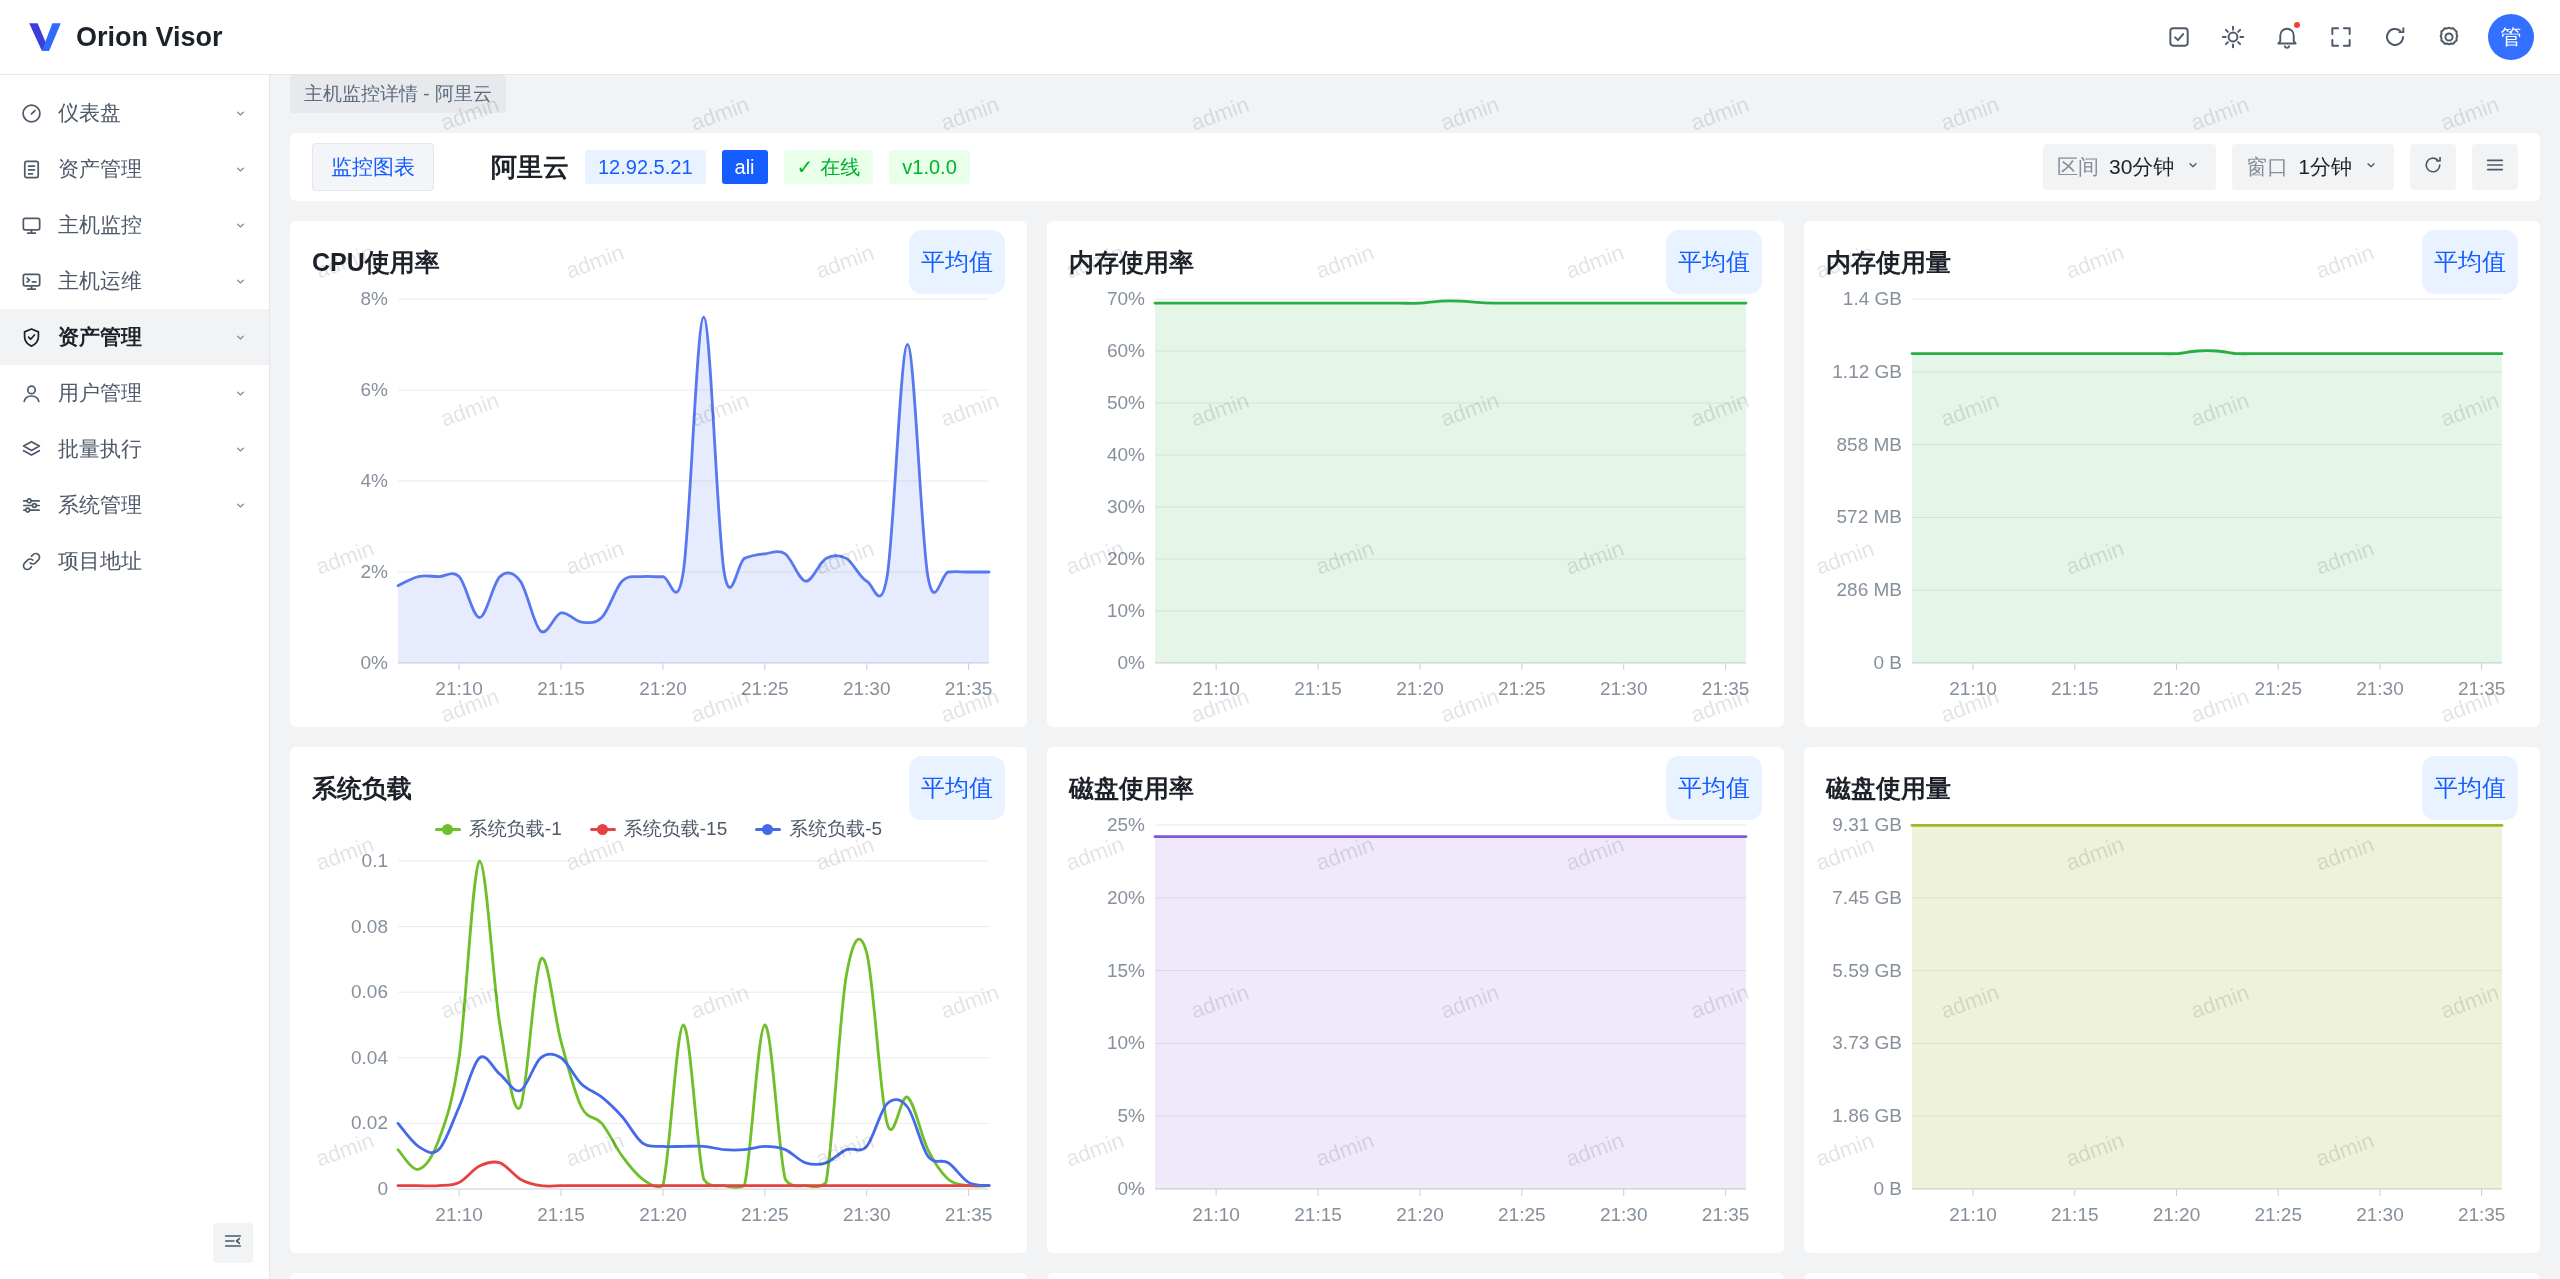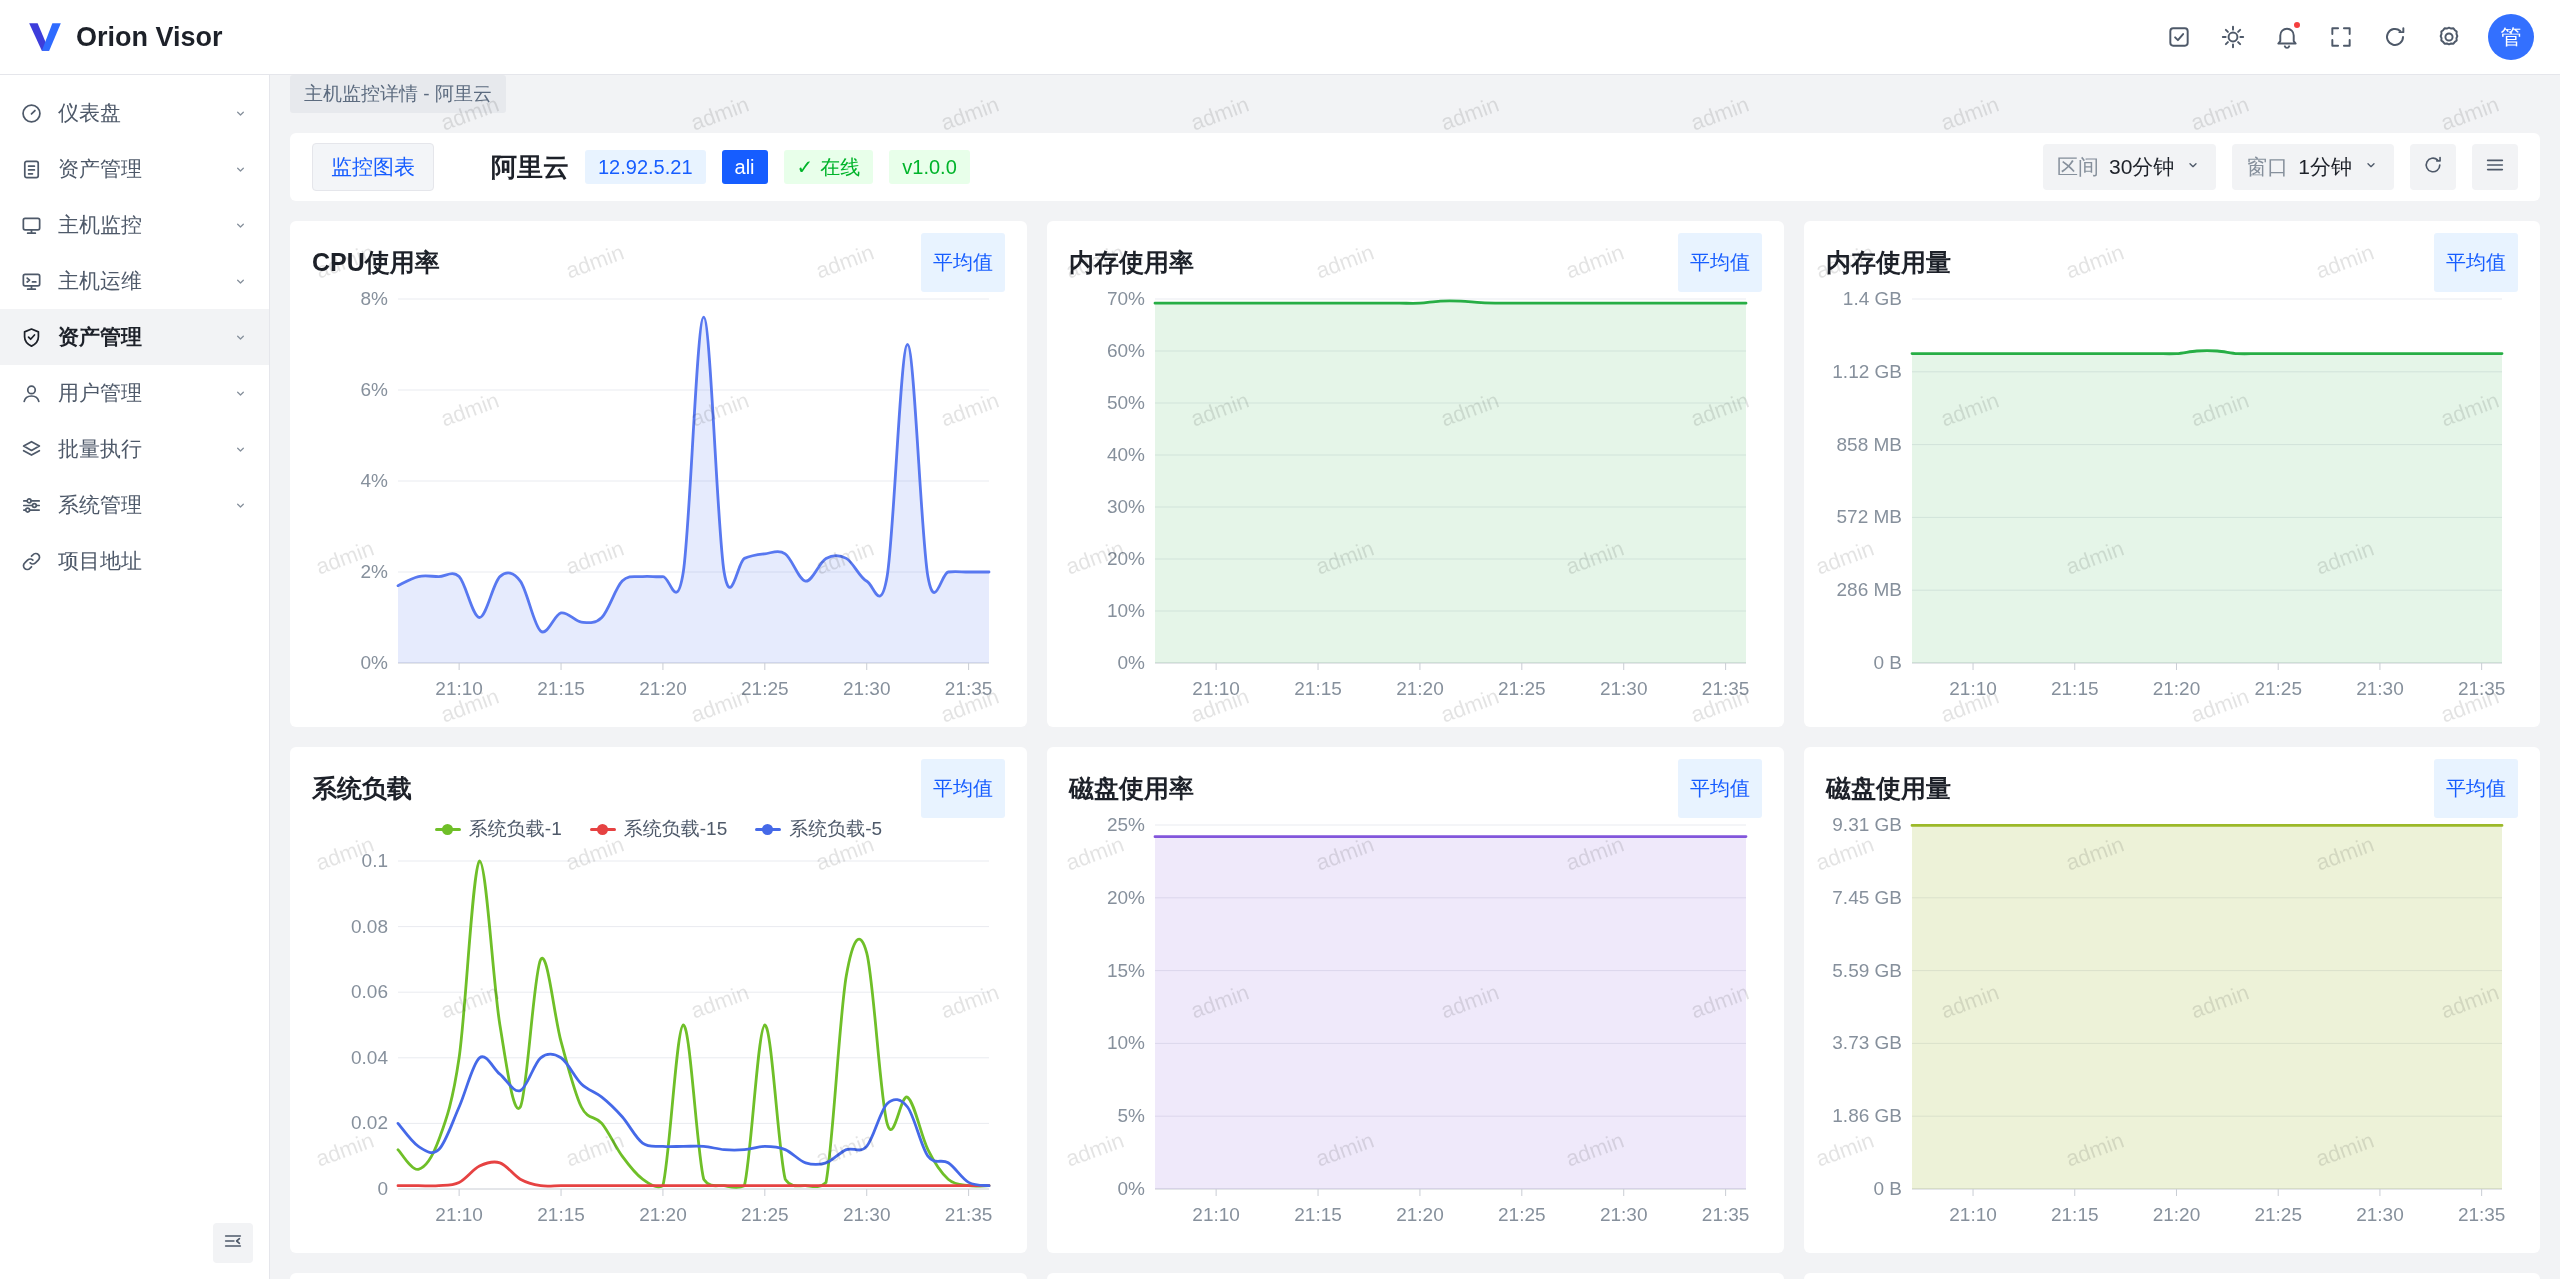--- a/index.html
+++ b/index.html
@@ -56,21 +56,21 @@
     padding:0 14px; gap:10px; font-size:21px; cursor:pointer;}
   .sel-label{color:#86909c;}
   .sel-value{color:#1d2129;}
   .sq-btn{width:46px; height:46px; background:#f2f3f5; border-radius:4px; display:flex;
     align-items:center; justify-content:center; cursor:pointer;}
   
   .grid{display:grid; grid-template-columns:repeat(3,1fr); gap:20px; grid-auto-rows:506px;}
   .chart-card{padding:18px 22px; display:flex; flex-direction:column;}
   .chart-head{display:flex; align-items:center; justify-content:space-between; height:46px; flex:0 0 auto;}
   .chart-title{font-size:25px; font-weight:700; color:#1d2129;}
-  .avg-badge{background:#e8f3ff; color:#165dff; font-size:20px; padding:16px 12px; border-radius:3px;}
+  .avg-badge{background:#e8f3ff; color:#165dff; font-size:24px; padding:16px 12px; border-radius:13px;}
   .chart-legend{display:flex; justify-content:center; align-items:center; gap:28px; height:36px; flex:0 0 auto;}
   .legend-item{display:flex; align-items:center; gap:8px; font-size:19px; color:#4e5969; cursor:pointer;}
   .lg-line{width:26px; height:3px; border-radius:2px; position:relative; display:inline-block;}
   .lg-dot{position:absolute; left:7px; top:-4px; width:11px; height:11px; border-radius:50%;}
   .chart-box{flex:1; min-height:0;}
   
   #watermark{position:absolute; inset:0; pointer-events:none; z-index:50; overflow:hidden;}
   .wm{position:absolute; color:rgba(0,0,0,0.11); font-size:22px; transform:rotate(-20deg); white-space:nowrap;}
 </style>
 </head>

